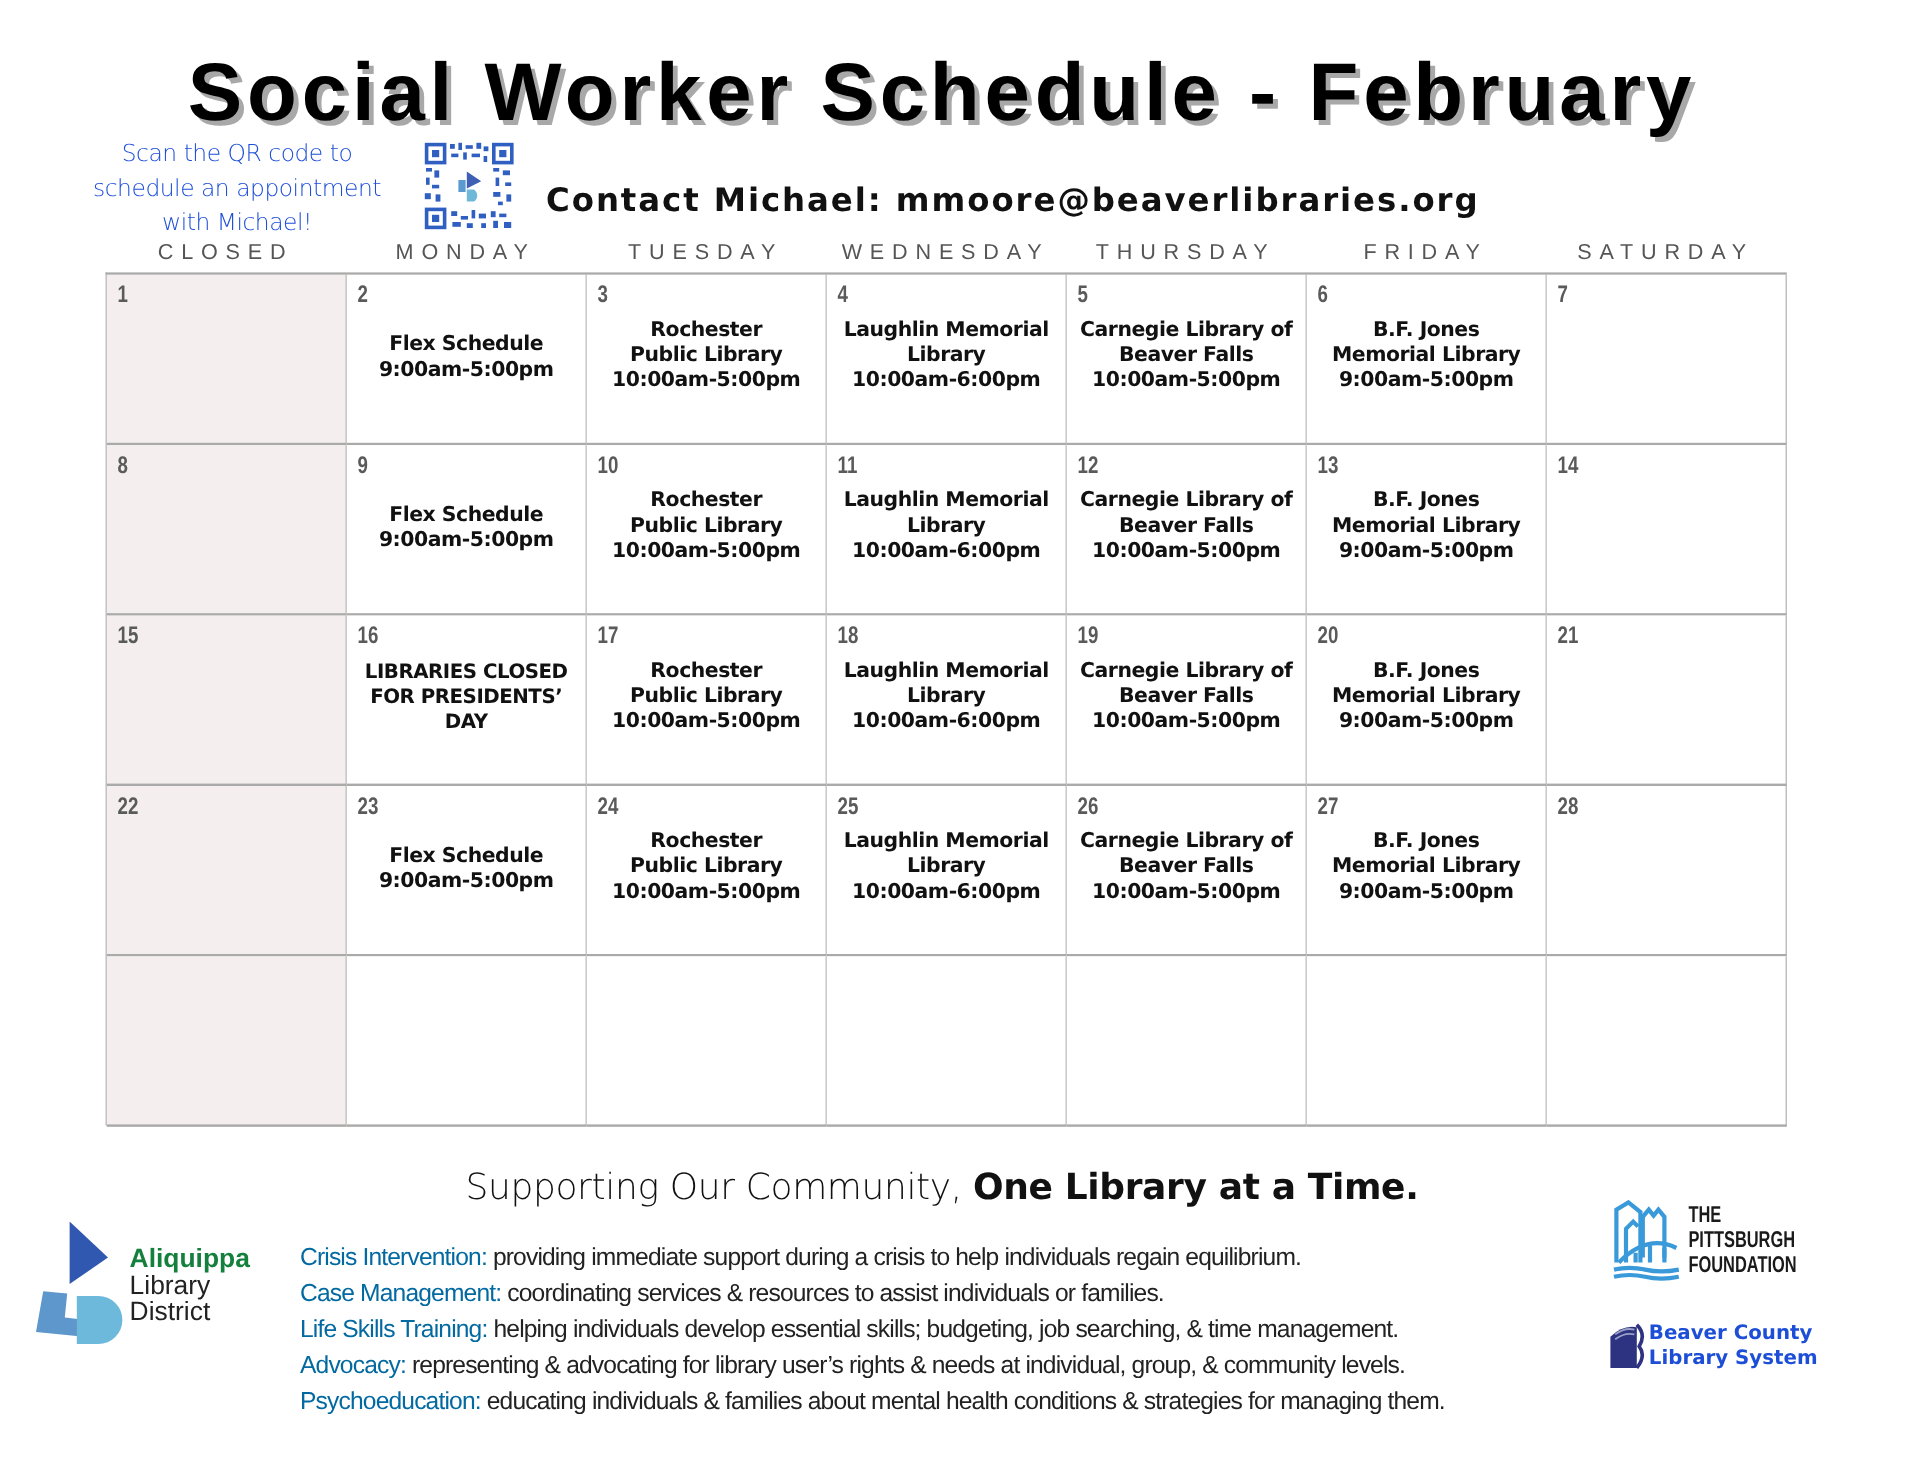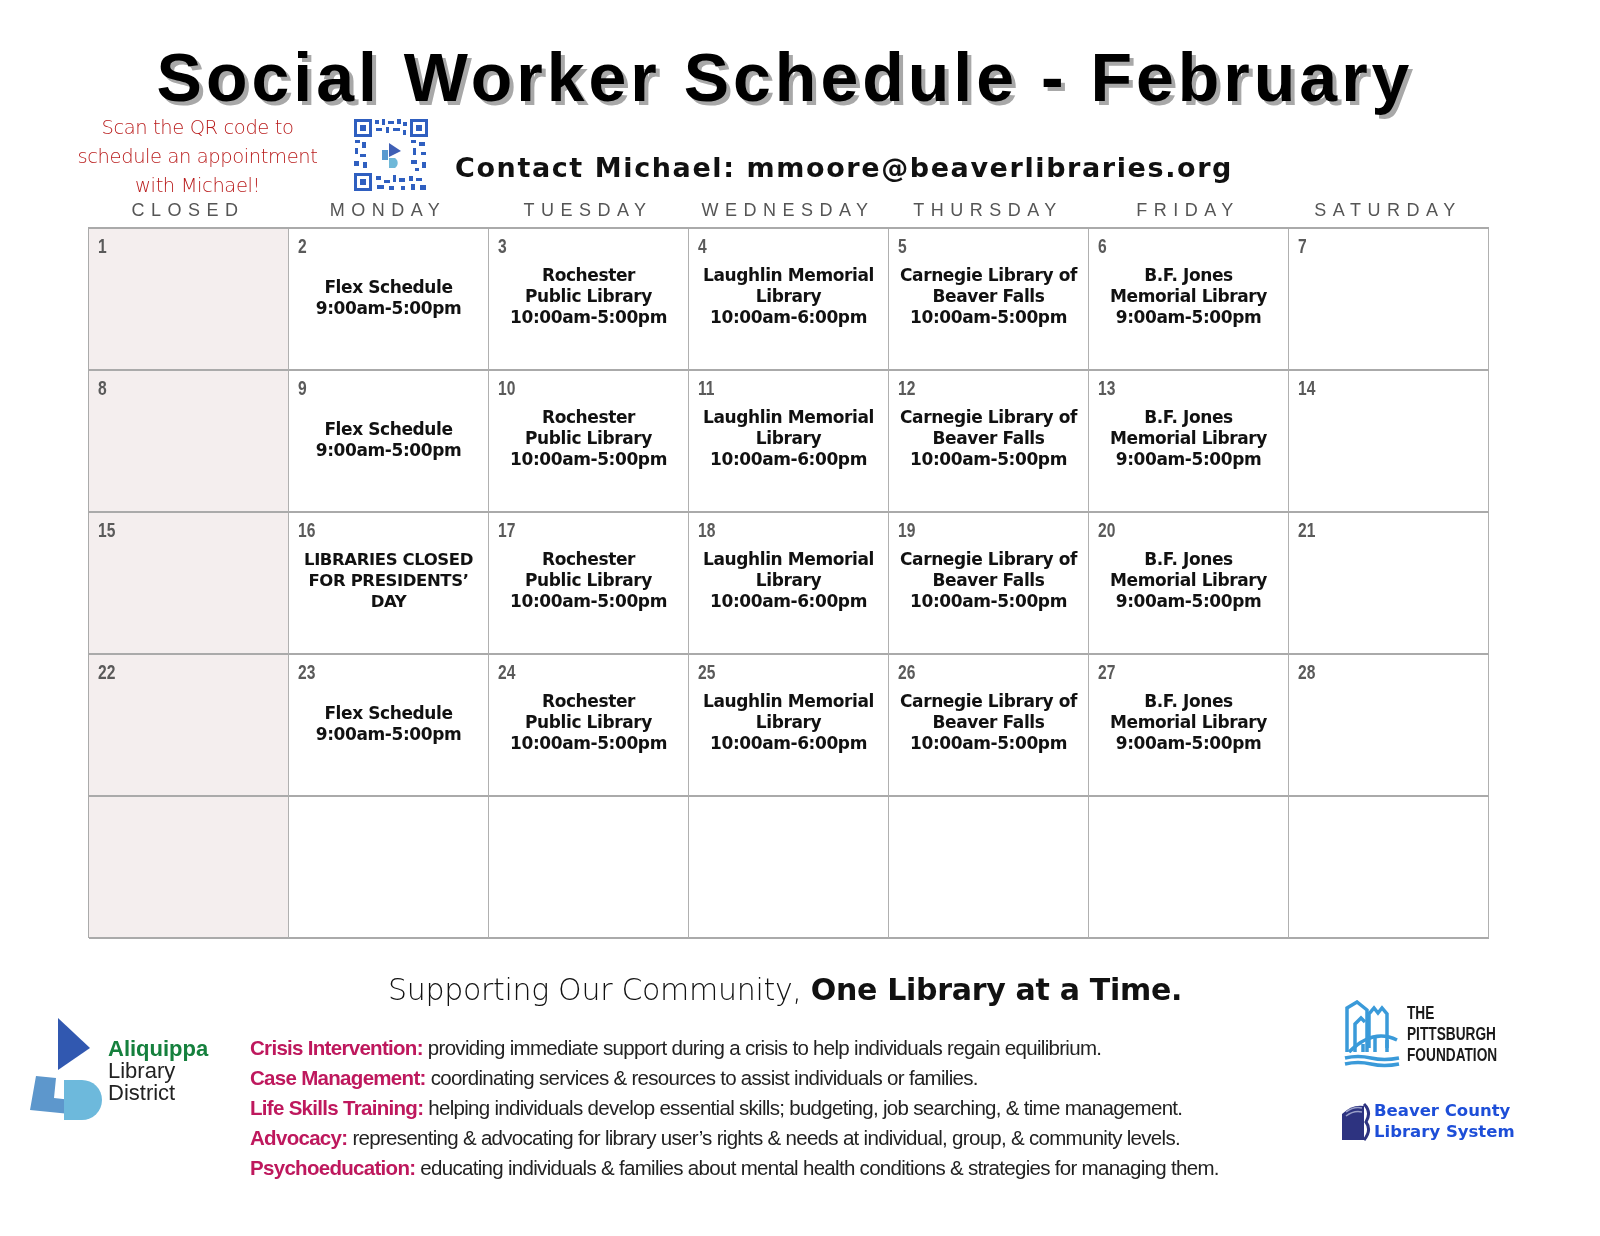--- a/index.html
+++ b/index.html
@@ -9,21 +9,21 @@
   .title {
     position: absolute; left: 0; top: 38px; width: 1570px; text-align: center;
     font-family: "Liberation Sans", sans-serif; font-weight: 700; font-size: 68px;
     letter-spacing: 4px; color: #000;
     text-shadow: 4px 4px 0 #a8a8a8;
   }
 
   .scan-text {
     position: absolute; left: 50px; top: 113px; width: 295px; text-align: center;
     font-family: "DejaVu Sans", sans-serif; font-weight: 300; font-size: 19.5px; line-height: 29px;
-    color: #b91c1c; letter-spacing: -0.4px;
+    color: #1d4ed8; letter-spacing: -0.4px;
   }
 
   .qr { position: absolute; left: 353px; top: 118px; width: 76px; height: 74px; }
 
   .contact {
     position: absolute; left: 455px; top: 152px;
     font-family: "DejaVu Sans", sans-serif; font-weight: 700; font-size: 27px; letter-spacing: 1.6px; color: #111;
   }
 
   .day-headers { position: absolute; left: 88px; top: 200px; width: 1400px; height: 24px; display: flex; }
@@ -59,21 +59,21 @@
     position: absolute; left: 0; top: 972px; width: 1570px; text-align: center;
     font-family: "DejaVu Sans", sans-serif; font-size: 30px; font-weight: 300; color: #111; letter-spacing: -0.3px;
   }
   .tagline b { font-weight: 700; text-align: right; }
 
   .services { position: absolute; left: 250px; top: 1033px; width: 1070px; }
   .service {
     font-family: "Liberation Sans", sans-serif; font-size: 20.5px; line-height: 30px; color: #222;
     white-space: nowrap; letter-spacing: -0.7px;
   }
-  .service b { color: #be185d; font-weight: 700; }
+  .service b { color: #0369a1; font-weight: 400; }
 
   .aliquippa { position: absolute; left: 28px; top: 1018px; width: 210px; height: 105px; }
   .aliquippa .logo-text { position: absolute; left: 80px; top: 20px; font-family: "Liberation Sans", sans-serif; font-size: 22px; line-height: 22px; }
   .aliquippa .l1 { color: #15803d; font-weight: 700; display: block; }
   .aliquippa .l2, .aliquippa .l3 { color: #222; display: block; }
 
   .pitt { position: absolute; left: 1343px; top: 1000px; width: 170px; height: 72px; }
   .pitt .pt { position: absolute; left: 64px; top: 2px; font-family: "Liberation Sans", sans-serif; font-weight: 700; font-size: 19px; line-height: 21px; color: #1a1a1a; transform: scaleX(0.72); transform-origin: left top; white-space: nowrap; }
   .pitt .pt span { display: block; }
 

